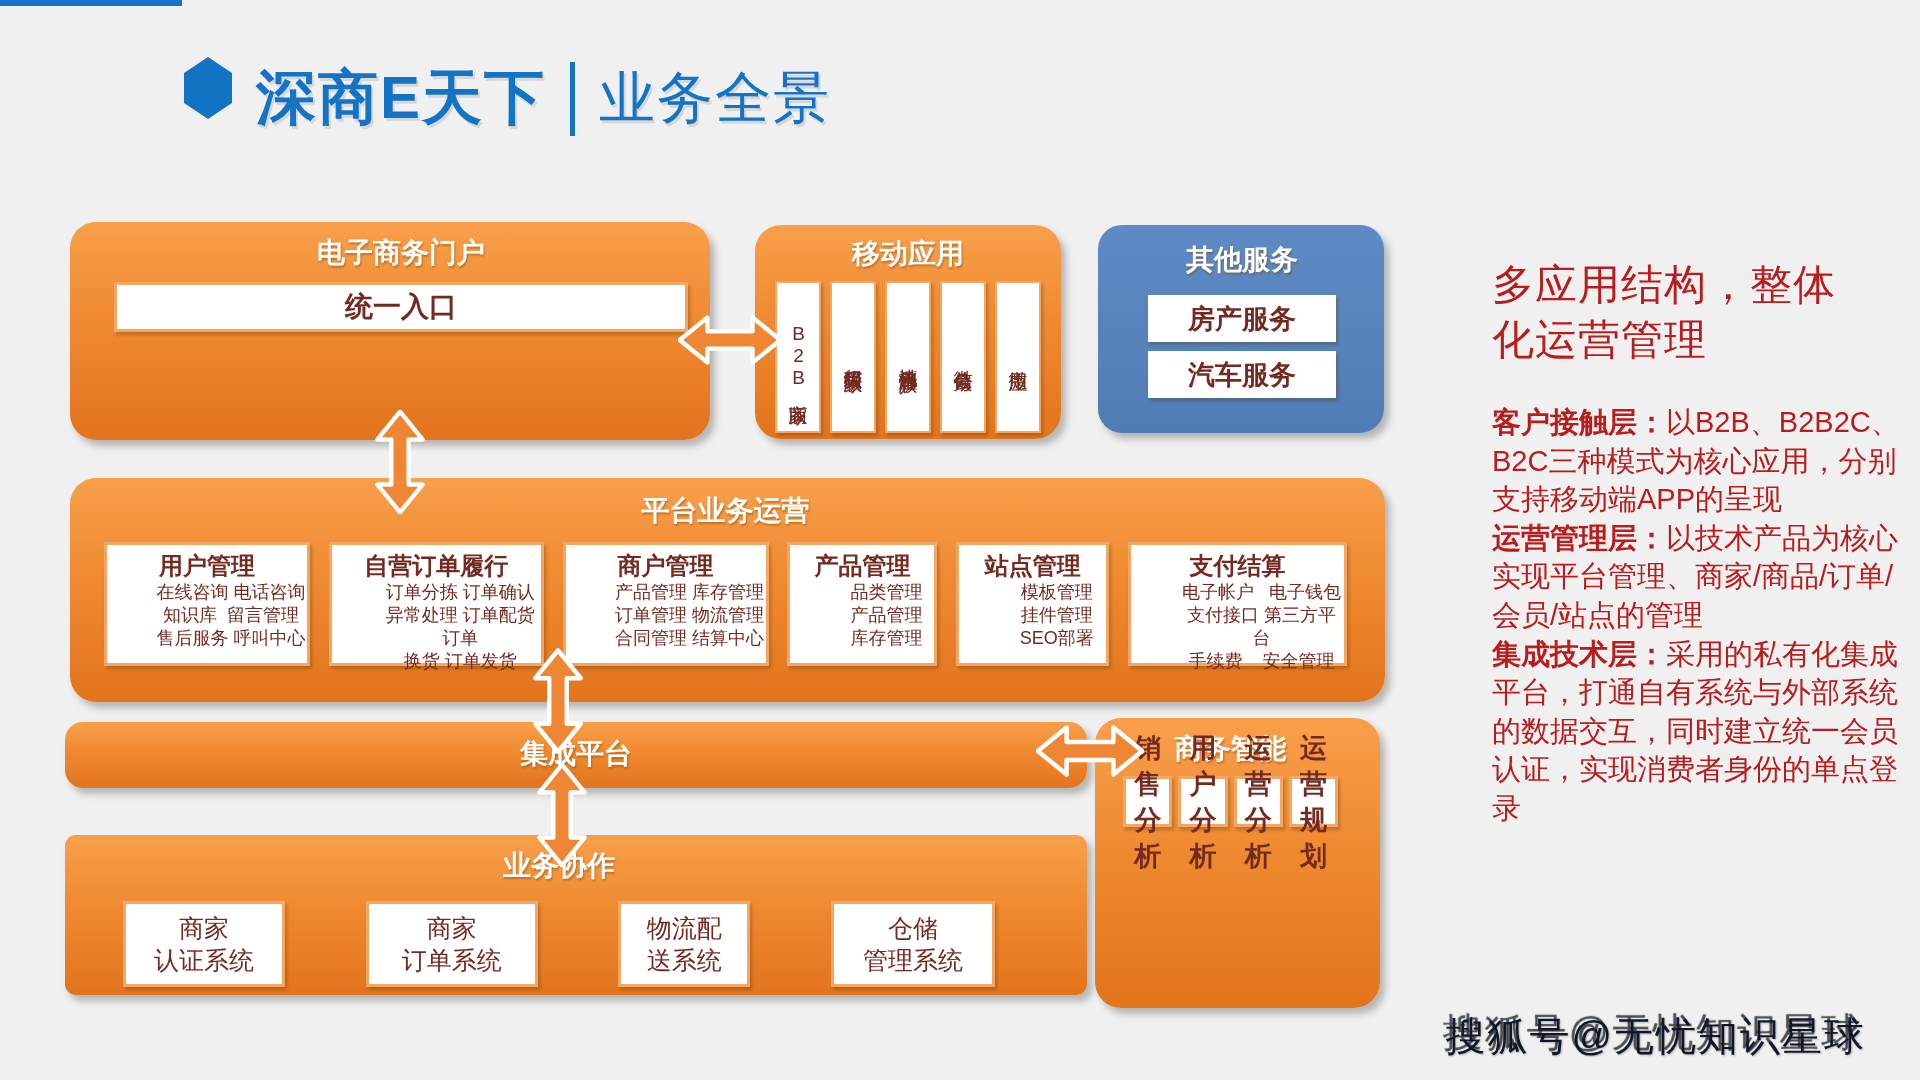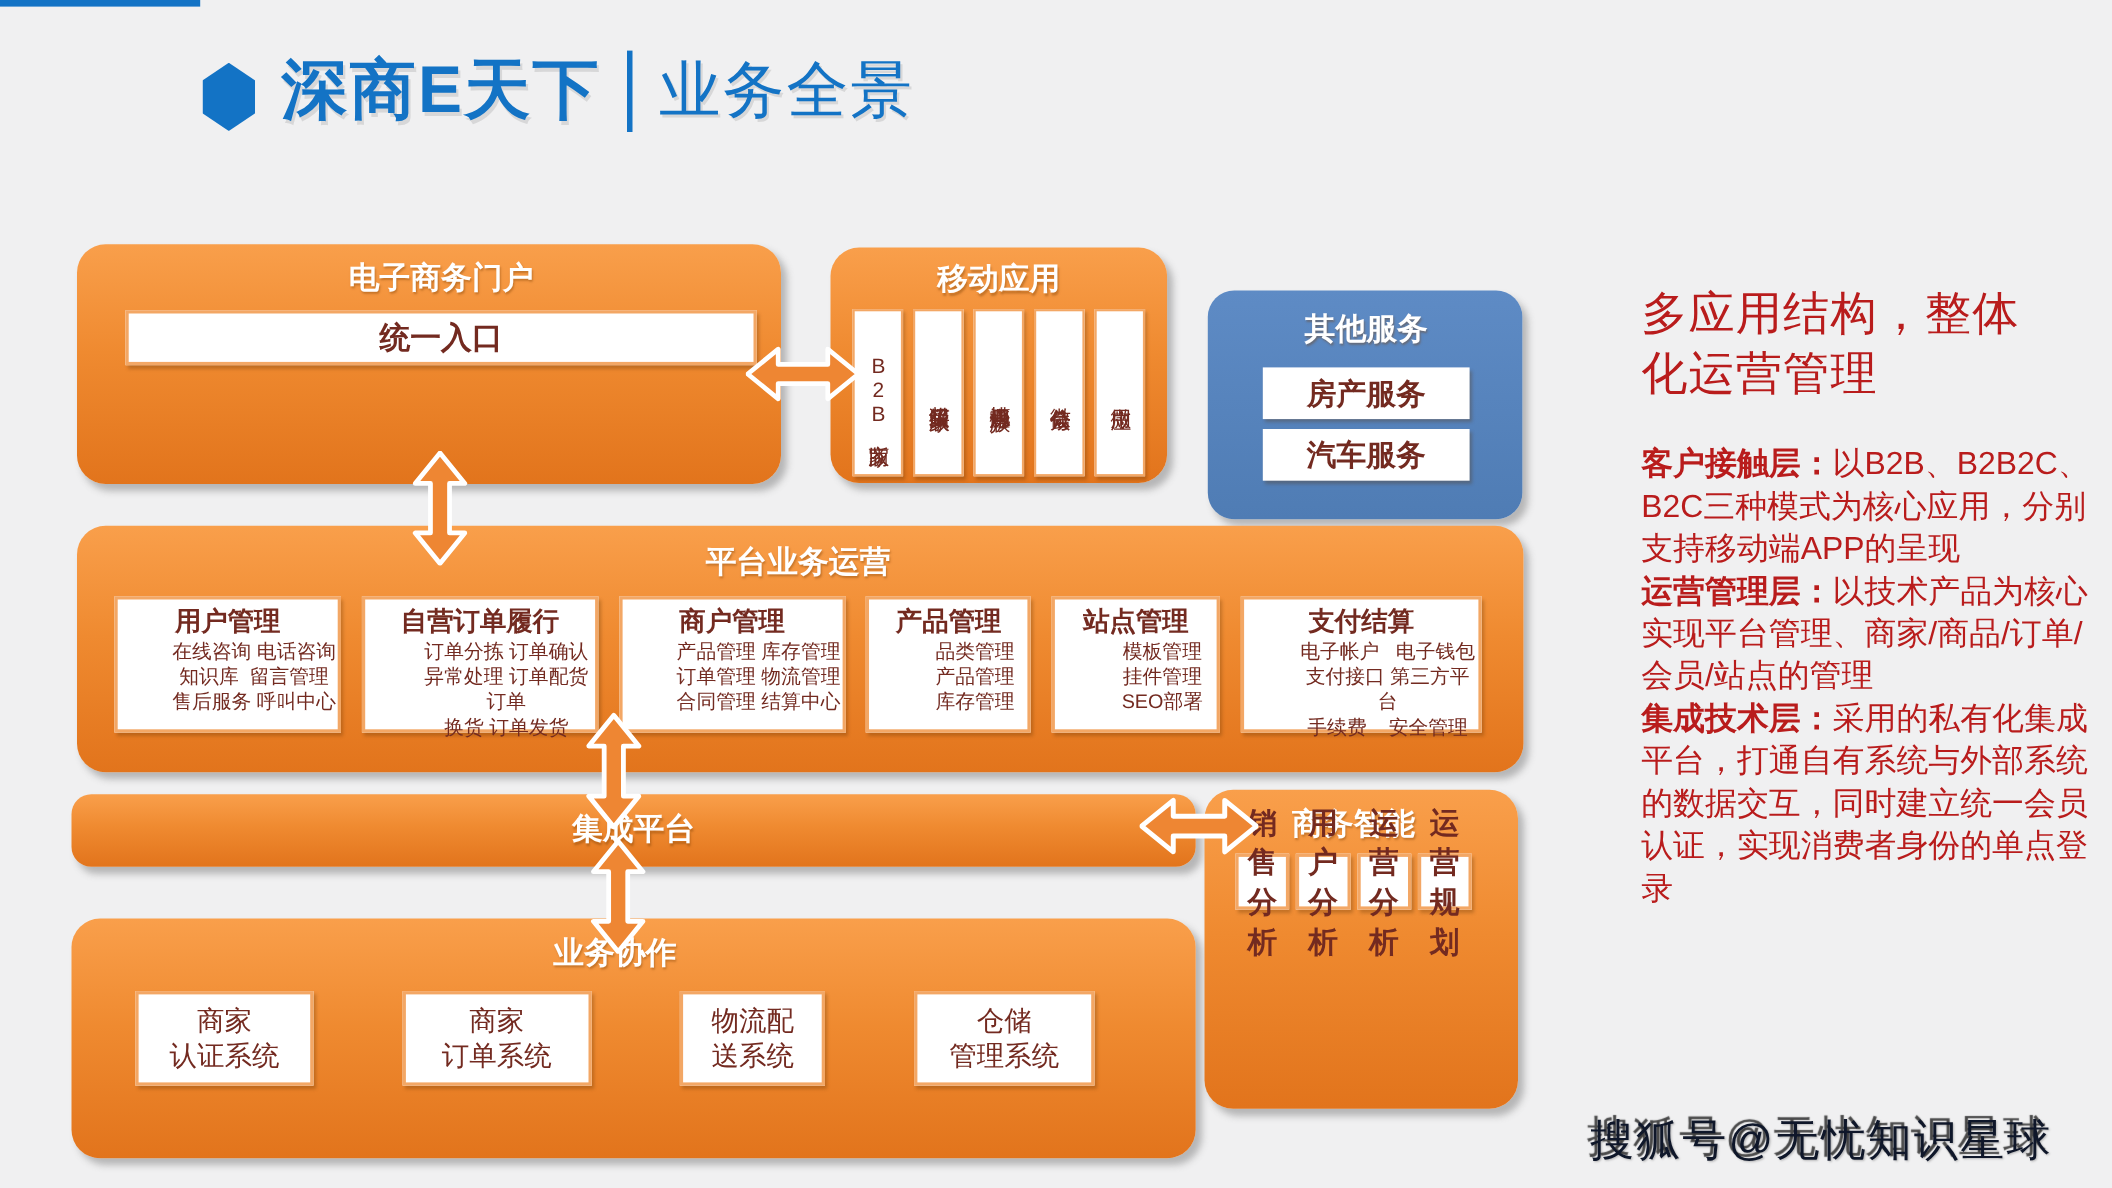--- a/index.html
+++ b/index.html
@@ -9,21 +9,21 @@
     background:#F0F0F1; position:relative;
   }
   .canvas { position:absolute; inset:0; }
 
   
   .header-line { position:absolute; left:0; top:88; width:182px; height:6px; background:#1373C5; }
   .header-hex {
     position:absolute; left:184px; top:57px; width:48px; height:62px; background:#1373C5;
     clip-path:polygon(50% 0,100% 26%,100% 74%,50% 100%,0 74%,0 26%);
   }
-  .title { position:absolute; left:256px; top:42px; display:flex; align-items:center; gap:24px; color:#1373C5; }
+  .title { position:absolute; left:256px; top:58px; display:flex; align-items:center; gap:24px; color:#1373C5; }
   .title-main { font-size:60px; font-weight:700; letter-spacing:2px; text-shadow:2px 3px 0 rgba(170,170,170,.35); }
   .title-divider { width:5px; height:74px; background:#1373C5; }
   .title-sub { font-size:56px; font-weight:400; letter-spacing:2px; text-shadow:2px 3px 0 rgba(170,170,170,.35); }
 
   
   .obox {
     position:absolute; background:linear-gradient(180deg,#F99F4B 0%,#EF8A30 45%,#E2741C 100%);
     border-radius:26px; box-shadow:5px 6px 7px rgba(110,110,110,.45);
   }
   .bbox {
@@ -48,42 +48,42 @@
   .mobile-cols { margin-top:8px; display:flex; justify-content:center; gap:9px; }
   .mobile-col {
     width:46px; height:152px; background:#FFF; border:2px solid #F3A765;
     color:#732A20; font-size:19px; font-weight:500;
     writing-mode:vertical-rl; text-orientation:upright;
     display:flex; align-items:center; justify-content:center; letter-spacing:1px;
     box-shadow:2px 3px 3px rgba(90,45,0,.3);
   }
 
   
-  .other { left:1098px; top:225px; width:286px; height:208px; padding:16px 48px 0 50px;margin-top:39px; }
+  .other { left:1098px; top:225px; width:286px; height:208px; padding:16px 48px 0 50px; }
   .other-items { margin-top:16px; display:flex; flex-direction:column; gap:9px; }
   .other-item { height:47px; font-size:27px; border:none; }
 
   
   .platform { left:70px; top:478px; width:1315px; height:224px; padding:14px 38px 0 34px; }
   .modules { margin-top:12px; display:flex; justify-content:space-between; }
   .module {
     background:#FFF; border:3px solid #F3A765; height:124px; padding-top:6px;
     color:#732A20; text-align:center; box-shadow:2px 3px 3px rgba(90,45,0,.3);
   }
   .module-title { font-size:24px; font-weight:700; line-height:1.25; }
   .module-line { font-size:18px; font-weight:500; line-height:1.27; white-space:pre-wrap;padding-left:48px; }
   .m0 { width:206px; } .m1 { width:215px; } .m2 { width:206px; }
   .m3 { width:150px; } .m4 { width:153px; } .m5 { width:219px; }
 
   
   .integration { left:65px; top:722px; width:1022px; height:66px; border-radius:18px; }
   .integration .box-title { line-height:64px; }
 
   
-  .collab { left:65px; top:835px; width:1022px; height:218px; padding:12px 92px 0 58px; }
+  .collab { left:65px; top:835px; width:1022px; height:160px; padding:12px 92px 0 58px;border-radius:11px; }
   .collab-items { margin-top:16px; display:flex; justify-content:space-between; }
   .collab-item { flex-direction:column; font-weight:400; font-size:25px; line-height:1.3; height:86px; }
   .c0 { width:162px; } .c1 { width:172px; } .c2 { width:132px; } .c3 { width:164px; }
 
   
   .bi { left:1095px; top:718px; width:285px; height:290px; padding:12px 42px 0 28px; }
   .bi-items { margin-top:8px; display:flex; flex-direction:row; gap:6px; }
   .bi-item { height:51px; font-size:27px; }
 
   

